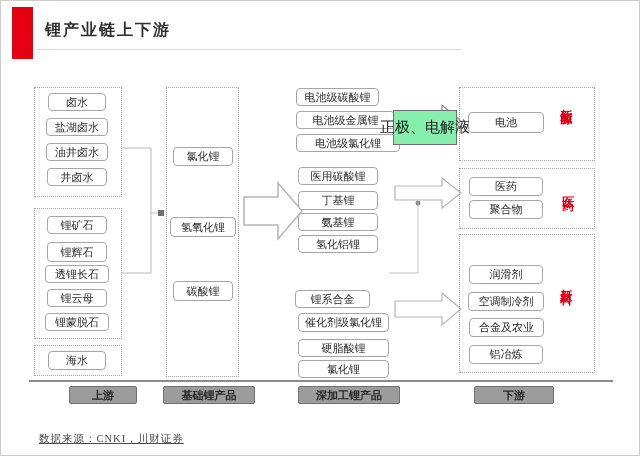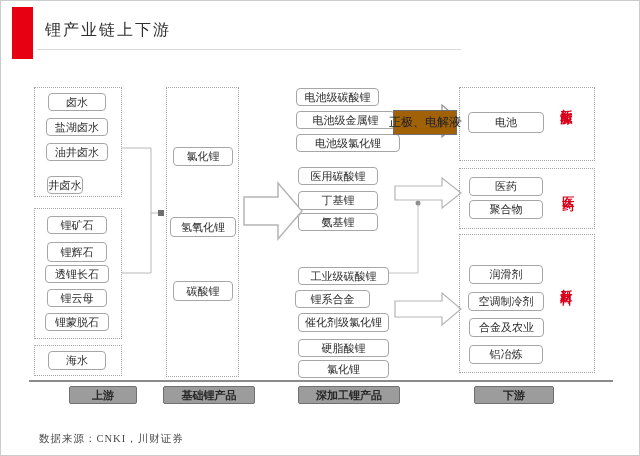--- a/index.html
+++ b/index.html
@@ -1,38 +1,38 @@
 <!DOCTYPE html>
 <html style="--accent-red: #e60012; --category-red: #d9001b;"><head>
 <meta charset="utf-8">
 <style>
   html,body{margin:0;padding:0;background:#fff;}
   .page{position:relative;width:640px;height:456px;background:#fff;border:1px solid #ccc;
         box-sizing:border-box;overflow:hidden;font-family:"Liberation Sans",sans-serif;}
   .red-bar{position:absolute;left:11px;top:6px;width:21px;height:52px;background:var(--accent-red,#e60012);}
-  .title{position:absolute;left:44px;top:19px;font-size:16px;font-weight:normal;color:#2f2f2f;
+  .title{position:absolute;left:44px;top:19px;font-size:16px;font-weight:bold;color:#2f2f2f;
          letter-spacing:2px;white-space:nowrap;}
   .title-underline{position:absolute;left:36px;top:48px;width:424px;height:1px;background:#d9d9d9;}
   .dgroup{position:absolute;border:1px dotted #a3a3a3;box-sizing:border-box;z-index:2;background:transparent;}
   .node{position:absolute;background:#fff;border:1px solid #a6a6a6;border-radius:4px;
         box-sizing:border-box;display:flex;align-items:center;justify-content:center;
         font-size:11px;color:#2b2b2b;white-space:nowrap;z-index:2;line-height:1;}
   .cat-label{position:absolute;writing-mode:vertical-rl;text-orientation:upright;
              font-size:12px;font-weight:bold;color:var(--category-red,#d9001b);
              letter-spacing:2px;z-index:2;line-height:1.1;}
   .connectors{position:absolute;left:0;top:0;width:640px;height:456px;z-index:1;pointer-events:none;}
-  .arrow-note{position:absolute;left:392px;top:109px;width:64px;height:25px;background:#a16207;
+  .arrow-note{position:absolute;left:392px;top:109px;width:64px;height:35px;background:#86efac;
               border:1px solid #6f6f6f;box-sizing:border-box;display:flex;align-items:center;
-              justify-content:center;font-size:12px;color:#222;z-index:3;white-space:nowrap;}
+              justify-content:center;font-size:15px;color:#222;z-index:3;white-space:nowrap;}
   .axis-line{position:absolute;left:28px;top:379px;width:584px;height:2px;background:#8a8a8a;z-index:2;}
   .stage-label{position:absolute;top:385px;height:18px;background:#9c9c9c;border:1px solid #707070;
                border-radius:2px;box-sizing:border-box;display:flex;align-items:center;justify-content:center;
                font-size:11px;font-weight:bold;color:#262626;z-index:2;white-space:nowrap;}
   .footer{position:absolute;left:38px;top:431px;font-size:10.5px;color:#4a4a4a;
-          font-family:"Liberation Serif",serif;letter-spacing:1px;white-space:nowrap;}
+          font-family:"Liberation Serif",serif;letter-spacing:1px;white-space:nowrap;text-decoration:underline;}
 </style>
 </head>
 <body>
 
 <div class="page">
 
   <div class="red-bar"></div>
   <div class="title">锂产业链上下游</div>
   <div class="title-underline"></div>
 
@@ -44,21 +44,21 @@
     <polygon points="243,196 277,196 277,182 301,210 277,238 277,224 243,224" fill="#ffffff" stroke="#b5b5b5" stroke-width="1.5"></polygon>
     <polygon points="390,113 441,113 441,104 460,120 441,136 441,127 390,127" fill="#ffffff" stroke="#8f8f8f" stroke-width="1.2"></polygon>
     <polygon points="394,185 441,185 441,177 460,192 441,207 441,199 394,199" fill="#ffffff" stroke="#b5b5b5" stroke-width="1.2"></polygon>
     <polygon points="394,300 441,300 441,292 460,308 441,324 441,316 394,316" fill="#ffffff" stroke="#b5b5b5" stroke-width="1.2"></polygon>
   </svg>
 
   <div class="dgroup" style="left:33px;top:86px;width:88px;height:110px"></div>
   <div class="node" style="left:47px;top:92px;width:58px;height:18px">卤水</div>
   <div class="node" style="left:45px;top:117px;width:62px;height:18px">盐湖卤水</div>
   <div class="node" style="left:45px;top:142px;width:62px;height:18px">油井卤水</div>
-  <div class="node" style="left:46px;top:175px;width:36px;height:18px">井卤水</div>
+  <div class="node" style="left:46px;top:167px;width:60px;height:18px">井卤水</div>
 
   <div class="dgroup" style="left:33px;top:207px;width:88px;height:131px"></div>
   <div class="node" style="left:46px;top:215px;width:60px;height:18px">锂矿石</div>
   <div class="node" style="left:46px;top:241px;width:60px;height:20px">锂辉石</div>
   <div class="node" style="left:44px;top:264px;width:64px;height:18px">透锂长石</div>
   <div class="node" style="left:46px;top:288px;width:60px;height:18px">锂云母</div>
   <div class="node" style="left:44px;top:312px;width:64px;height:18px">锂蒙脱石</div>
 
   <div class="dgroup" style="left:33px;top:344px;width:88px;height:31px"></div>
   <div class="node" style="left:47px;top:350px;width:58px;height:19px">海水</div>
@@ -68,22 +68,22 @@
   <div class="node" style="left:169px;top:216px;width:66px;height:20px">氢氧化锂</div>
   <div class="node" style="left:172px;top:280px;width:60px;height:20px">碳酸锂</div>
 
   <div class="node" style="left:295px;top:87px;width:83px;height:18px">电池级碳酸锂</div>
   <div class="node" style="left:295px;top:110px;width:99px;height:18px">电池级金属锂</div>
   <div class="node" style="left:295px;top:133px;width:104px;height:18px">电池级氯化锂</div>
 
   <div class="node" style="left:297px;top:166px;width:80px;height:18px">医用碳酸锂</div>
   <div class="node" style="left:297px;top:190px;width:80px;height:19px">丁基锂</div>
   <div class="node" style="left:297px;top:212px;width:80px;height:18px">氨基锂</div>
+  <div class="node" style="left:297px;top:234px;width:80px;height:18px">氢化铝锂</div>
 
-  <div class="node" style="left:297px;top:266px;width:91px;height:18px">工业级碳酸锂</div>
   <div class="node" style="left:294px;top:289px;width:75px;height:18px">锂系合金</div>
   <div class="node" style="left:297px;top:312px;width:91px;height:19px">催化剂级氯化锂</div>
 
   <div class="node" style="left:297px;top:338px;width:91px;height:18px">硬脂酸锂</div>
   <div class="node" style="left:297px;top:359px;width:91px;height:18px">氯化锂</div>
 
   <div class="arrow-note">正极、电解液</div>
 
   <div class="dgroup" style="left:458px;top:86px;width:136px;height:74px"></div>
   <div class="node" style="left:467px;top:111px;width:76px;height:21px">电池</div>

